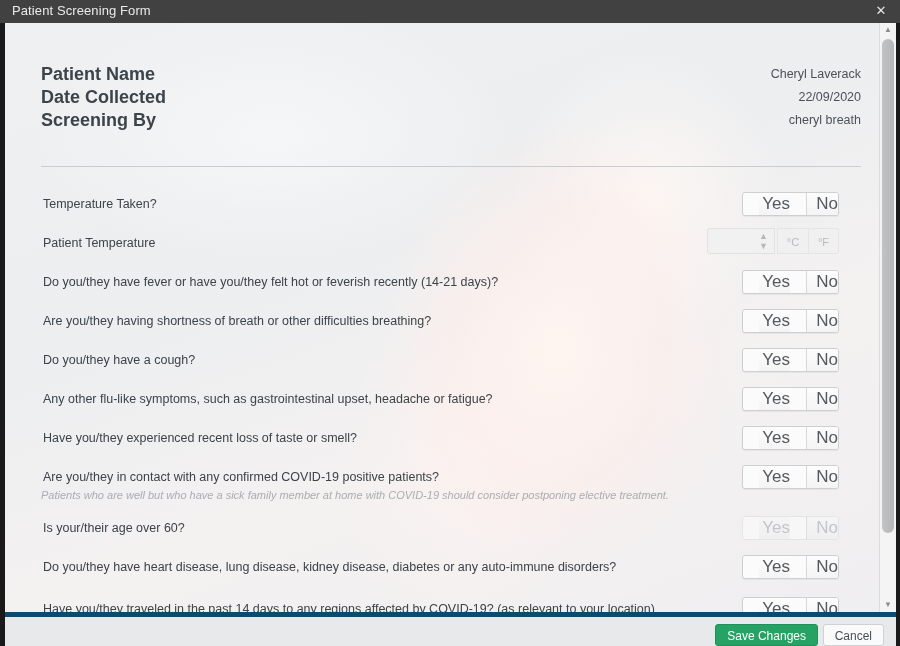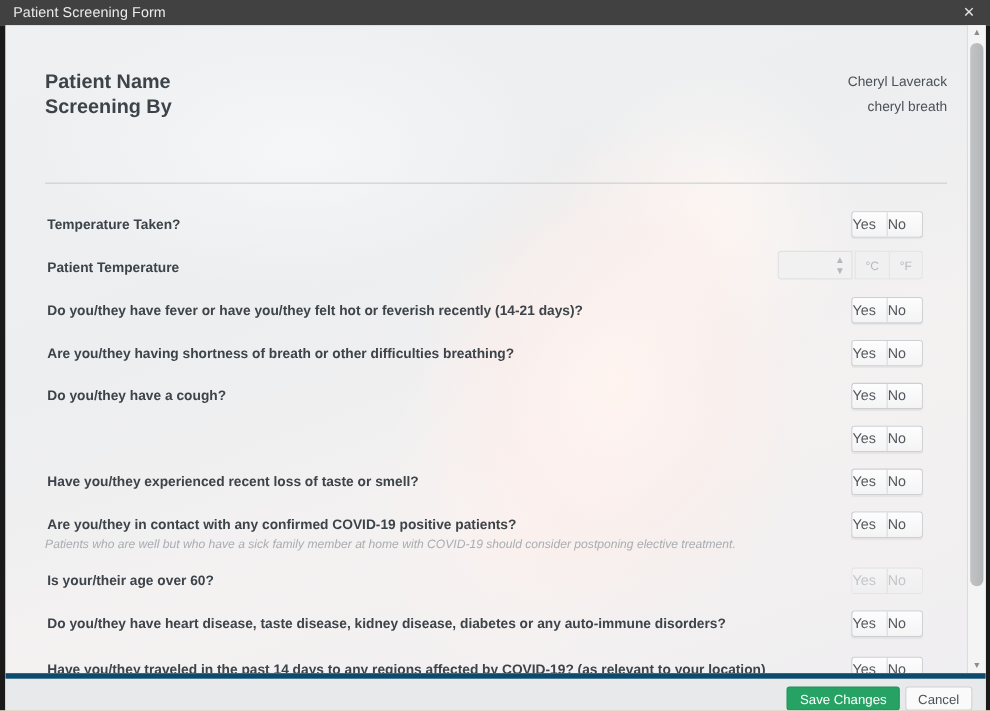--- a/index.html
+++ b/index.html
@@ -132,21 +132,21 @@
     position: absolute;
     left: 36px;
     width: 820px;
     height: 22px;
   }
   .qtext {
     position: absolute;
     left: 2px;
     top: 0;
     font-size: 12.5px;
-    font-weight: bold;
+    font-weight: normal;
     color: #3c4349;
     line-height: 22px;
     white-space: nowrap;
   }
   .qnote {
     position: absolute;
     left: 36px;
     font-size: 11px;
     font-style: italic;
     color: #a9adb2;
@@ -163,26 +163,27 @@
     border: 1px solid #cdd0d3;
     border-radius: 3px;
     overflow: hidden;
     background: #fbfbfb;
     box-shadow: 0 1px 1px rgba(0,0,0,0.05);
   }
   .yesno .seg {
     width: 31px;
     height: 22px;
     line-height: 22px;
-    text-align: left;
-    font-size: 13px;
+    text-align: right;
+    font-size: 17px;
     color: #55595e;
     background: linear-gradient(#fdfdfd, #f4f4f5);
     cursor: pointer;
     user-select: none;
+    margin-left: 16px;
   }
   .yesno .seg + .seg {
     border-left: 1px solid #d5d8da;
   }
   .yesno.disabled {
     border-color: #dfe1e3;
     box-shadow: none;
     opacity: 0.72;
   }
   .yesno.disabled .seg {
@@ -326,20 +327,24 @@
   <div class="shell">
     <div class="bg-bleed"></div>
 
     <div class="scrollpane">
       <div class="content" id="form-content">
 
         <div class="meta" id="meta-block">
             <div class="meta-row">
               <div class="meta-label">Patient Name</div>
               <div class="meta-value">Cheryl Laverack</div>
+            </div>
+            <div class="meta-row">
+              <div class="meta-label">Date Collected</div>
+              <div class="meta-value">22/09/2020</div>
             </div>
             <div class="meta-row">
               <div class="meta-label">Screening By</div>
               <div class="meta-value">cheryl breath</div>
             </div>
           </div>
 
         <div class="divider"></div>
 
         <div id="questions-block">
@@ -380,20 +385,21 @@
               </div>
             </div>
             <div class="qrow" style="top: 326px;">
               <div class="qtext">Do you/they have a cough?</div>
               <div class="yesno">
                 <div class="seg">Yes</div>
                 <div class="seg">No</div>
               </div>
             </div>
             <div class="qrow" style="top: 365px;">
+              <div class="qtext">Any other flu-like symptoms, such as gastrointestinal upset, headache or fatigue?</div>
               <div class="yesno">
                 <div class="seg">Yes</div>
                 <div class="seg">No</div>
               </div>
             </div>
             <div class="qrow" style="top: 404px;">
               <div class="qtext">Have you/they experienced recent loss of taste or smell?</div>
               <div class="yesno">
                 <div class="seg">Yes</div>
                 <div class="seg">No</div>
@@ -407,21 +413,21 @@
               </div>
             </div>
             <div class="qrow" style="top: 494px;">
               <div class="qtext">Is your/their age over 60?</div>
               <div class="yesno disabled">
                 <div class="seg">Yes</div>
                 <div class="seg">No</div>
               </div>
             </div>
             <div class="qrow" style="top: 533px;">
-              <div class="qtext">Do you/they have heart disease, taste disease, kidney disease, diabetes or any auto-immune disorders?</div>
+              <div class="qtext">Do you/they have heart disease, lung disease, kidney disease, diabetes or any auto-immune disorders?</div>
               <div class="yesno">
                 <div class="seg">Yes</div>
                 <div class="seg">No</div>
               </div>
             </div>
             <div class="qrow" style="top: 575px;">
               <div class="qtext">Have you/they traveled in the past 14 days to any regions affected by COVID-19? (as relevant to your location)</div>
               <div class="yesno">
                 <div class="seg">Yes</div>
                 <div class="seg">No</div>

